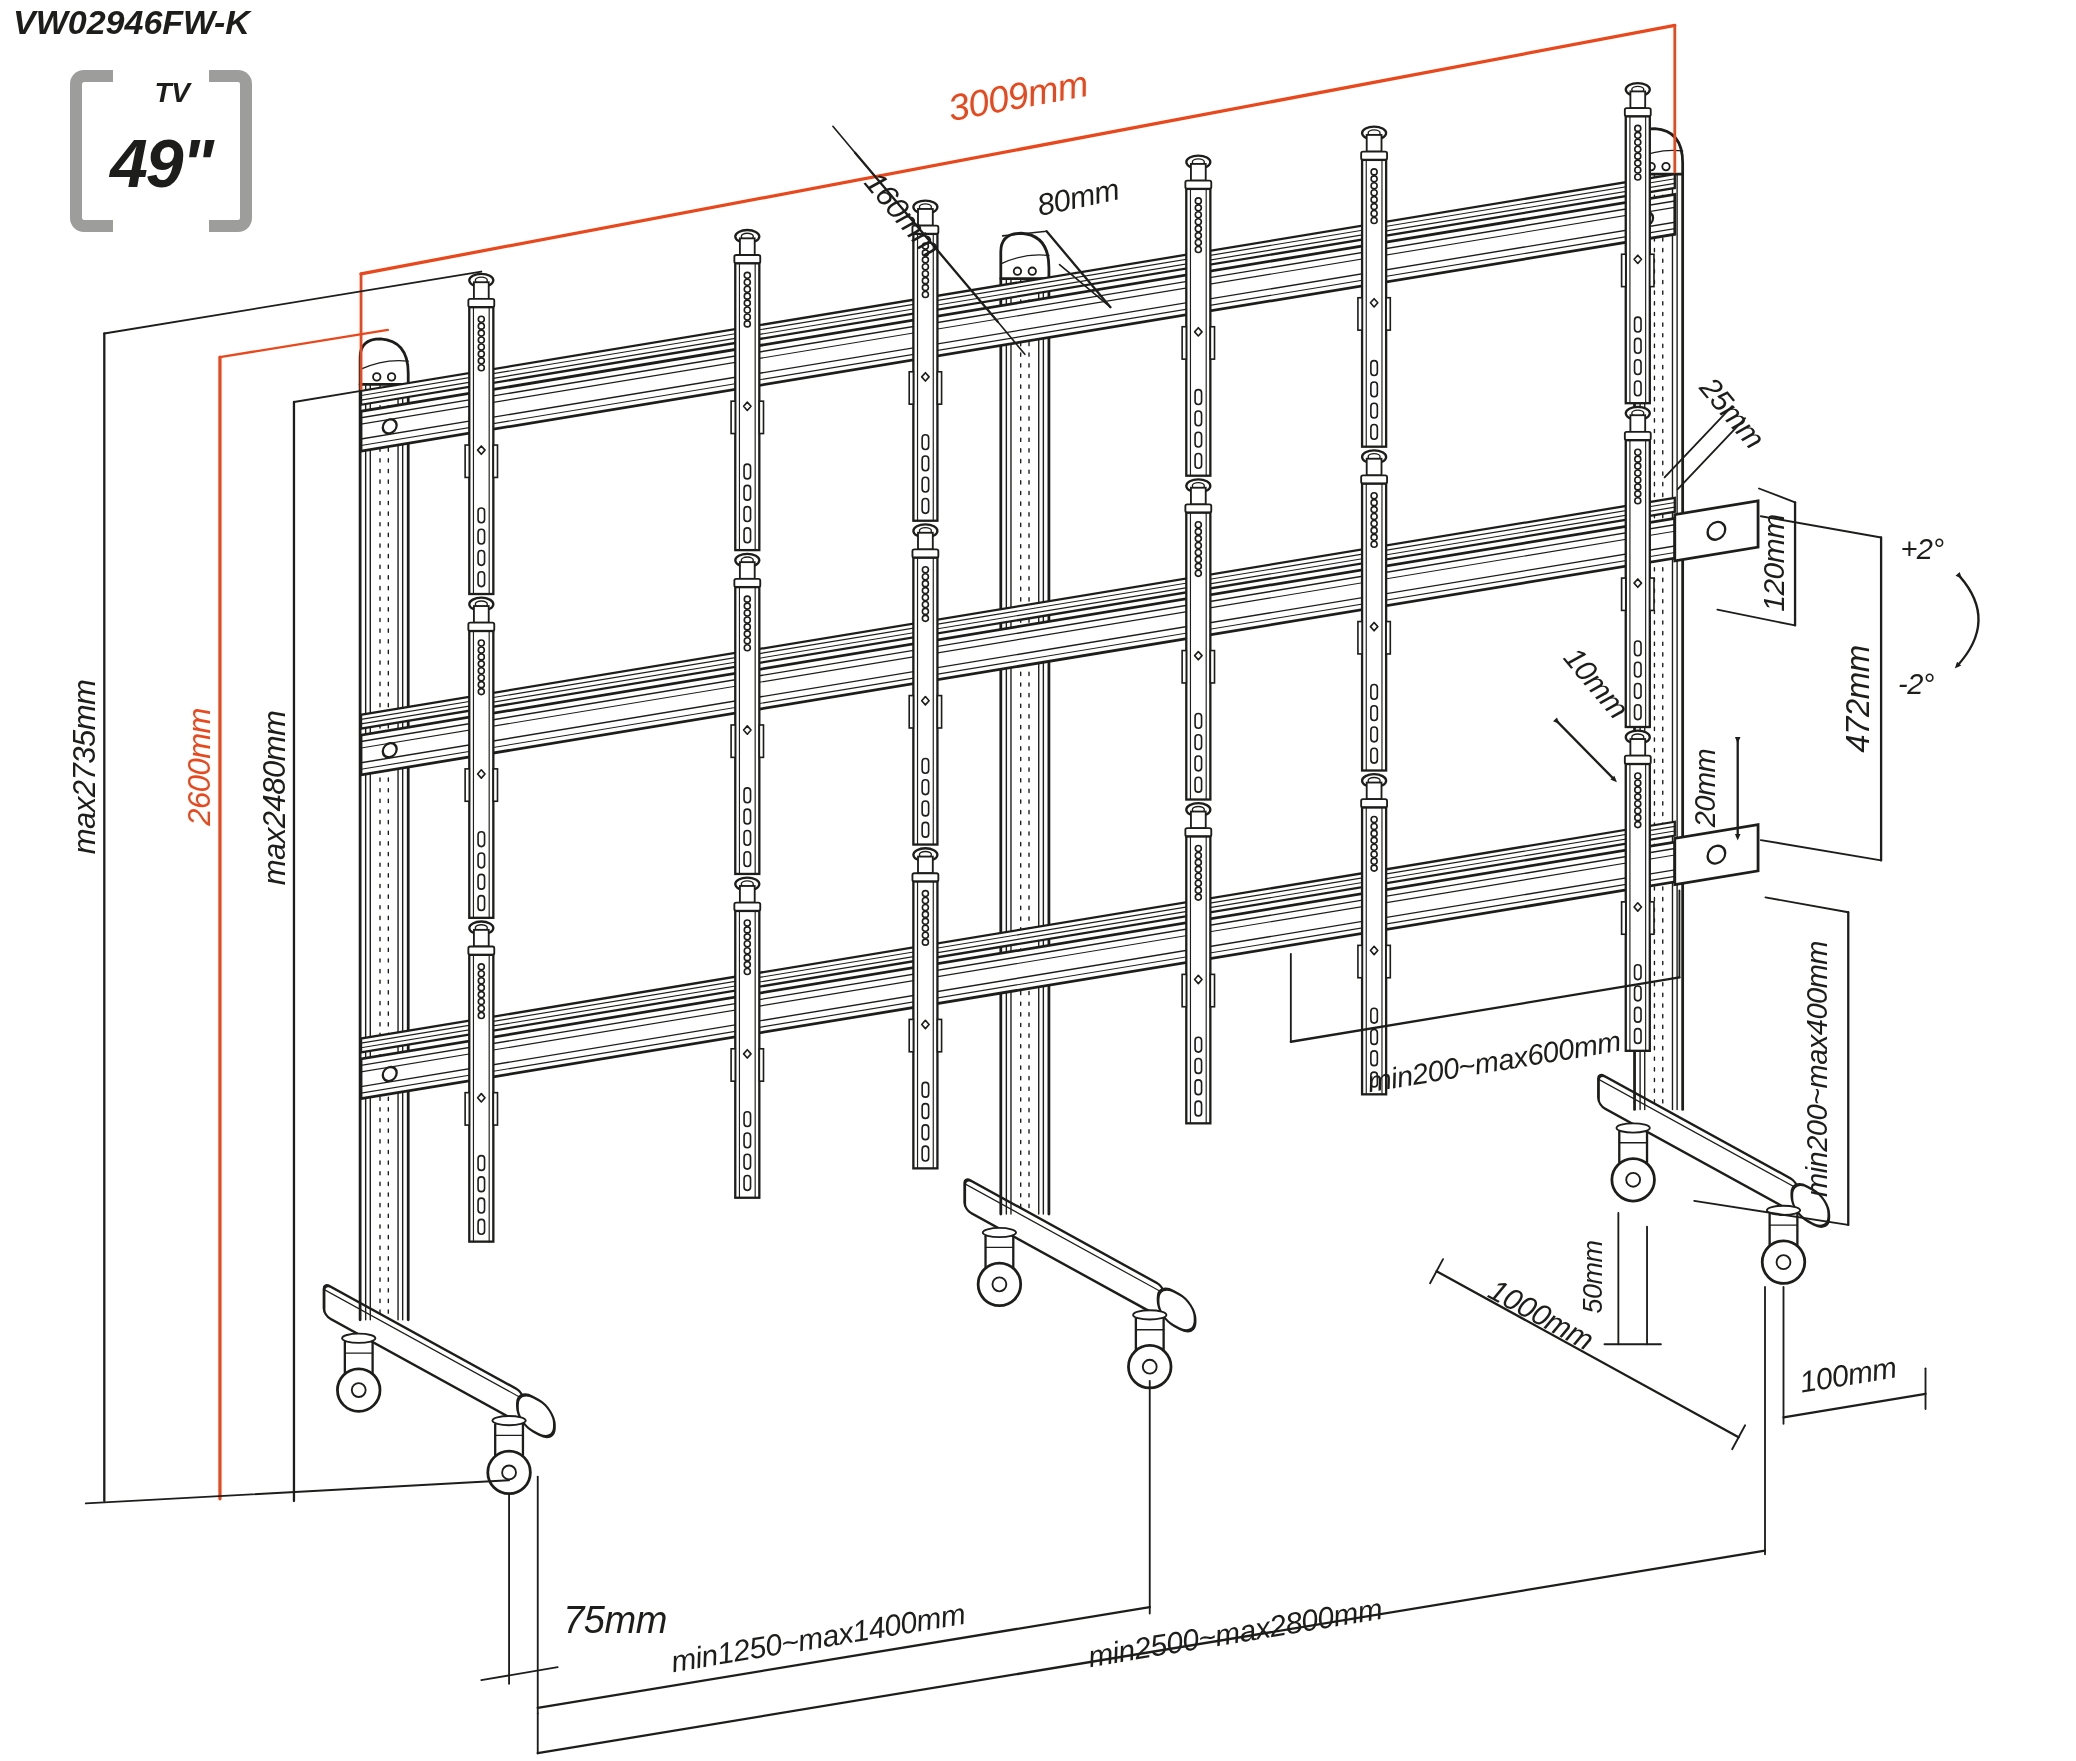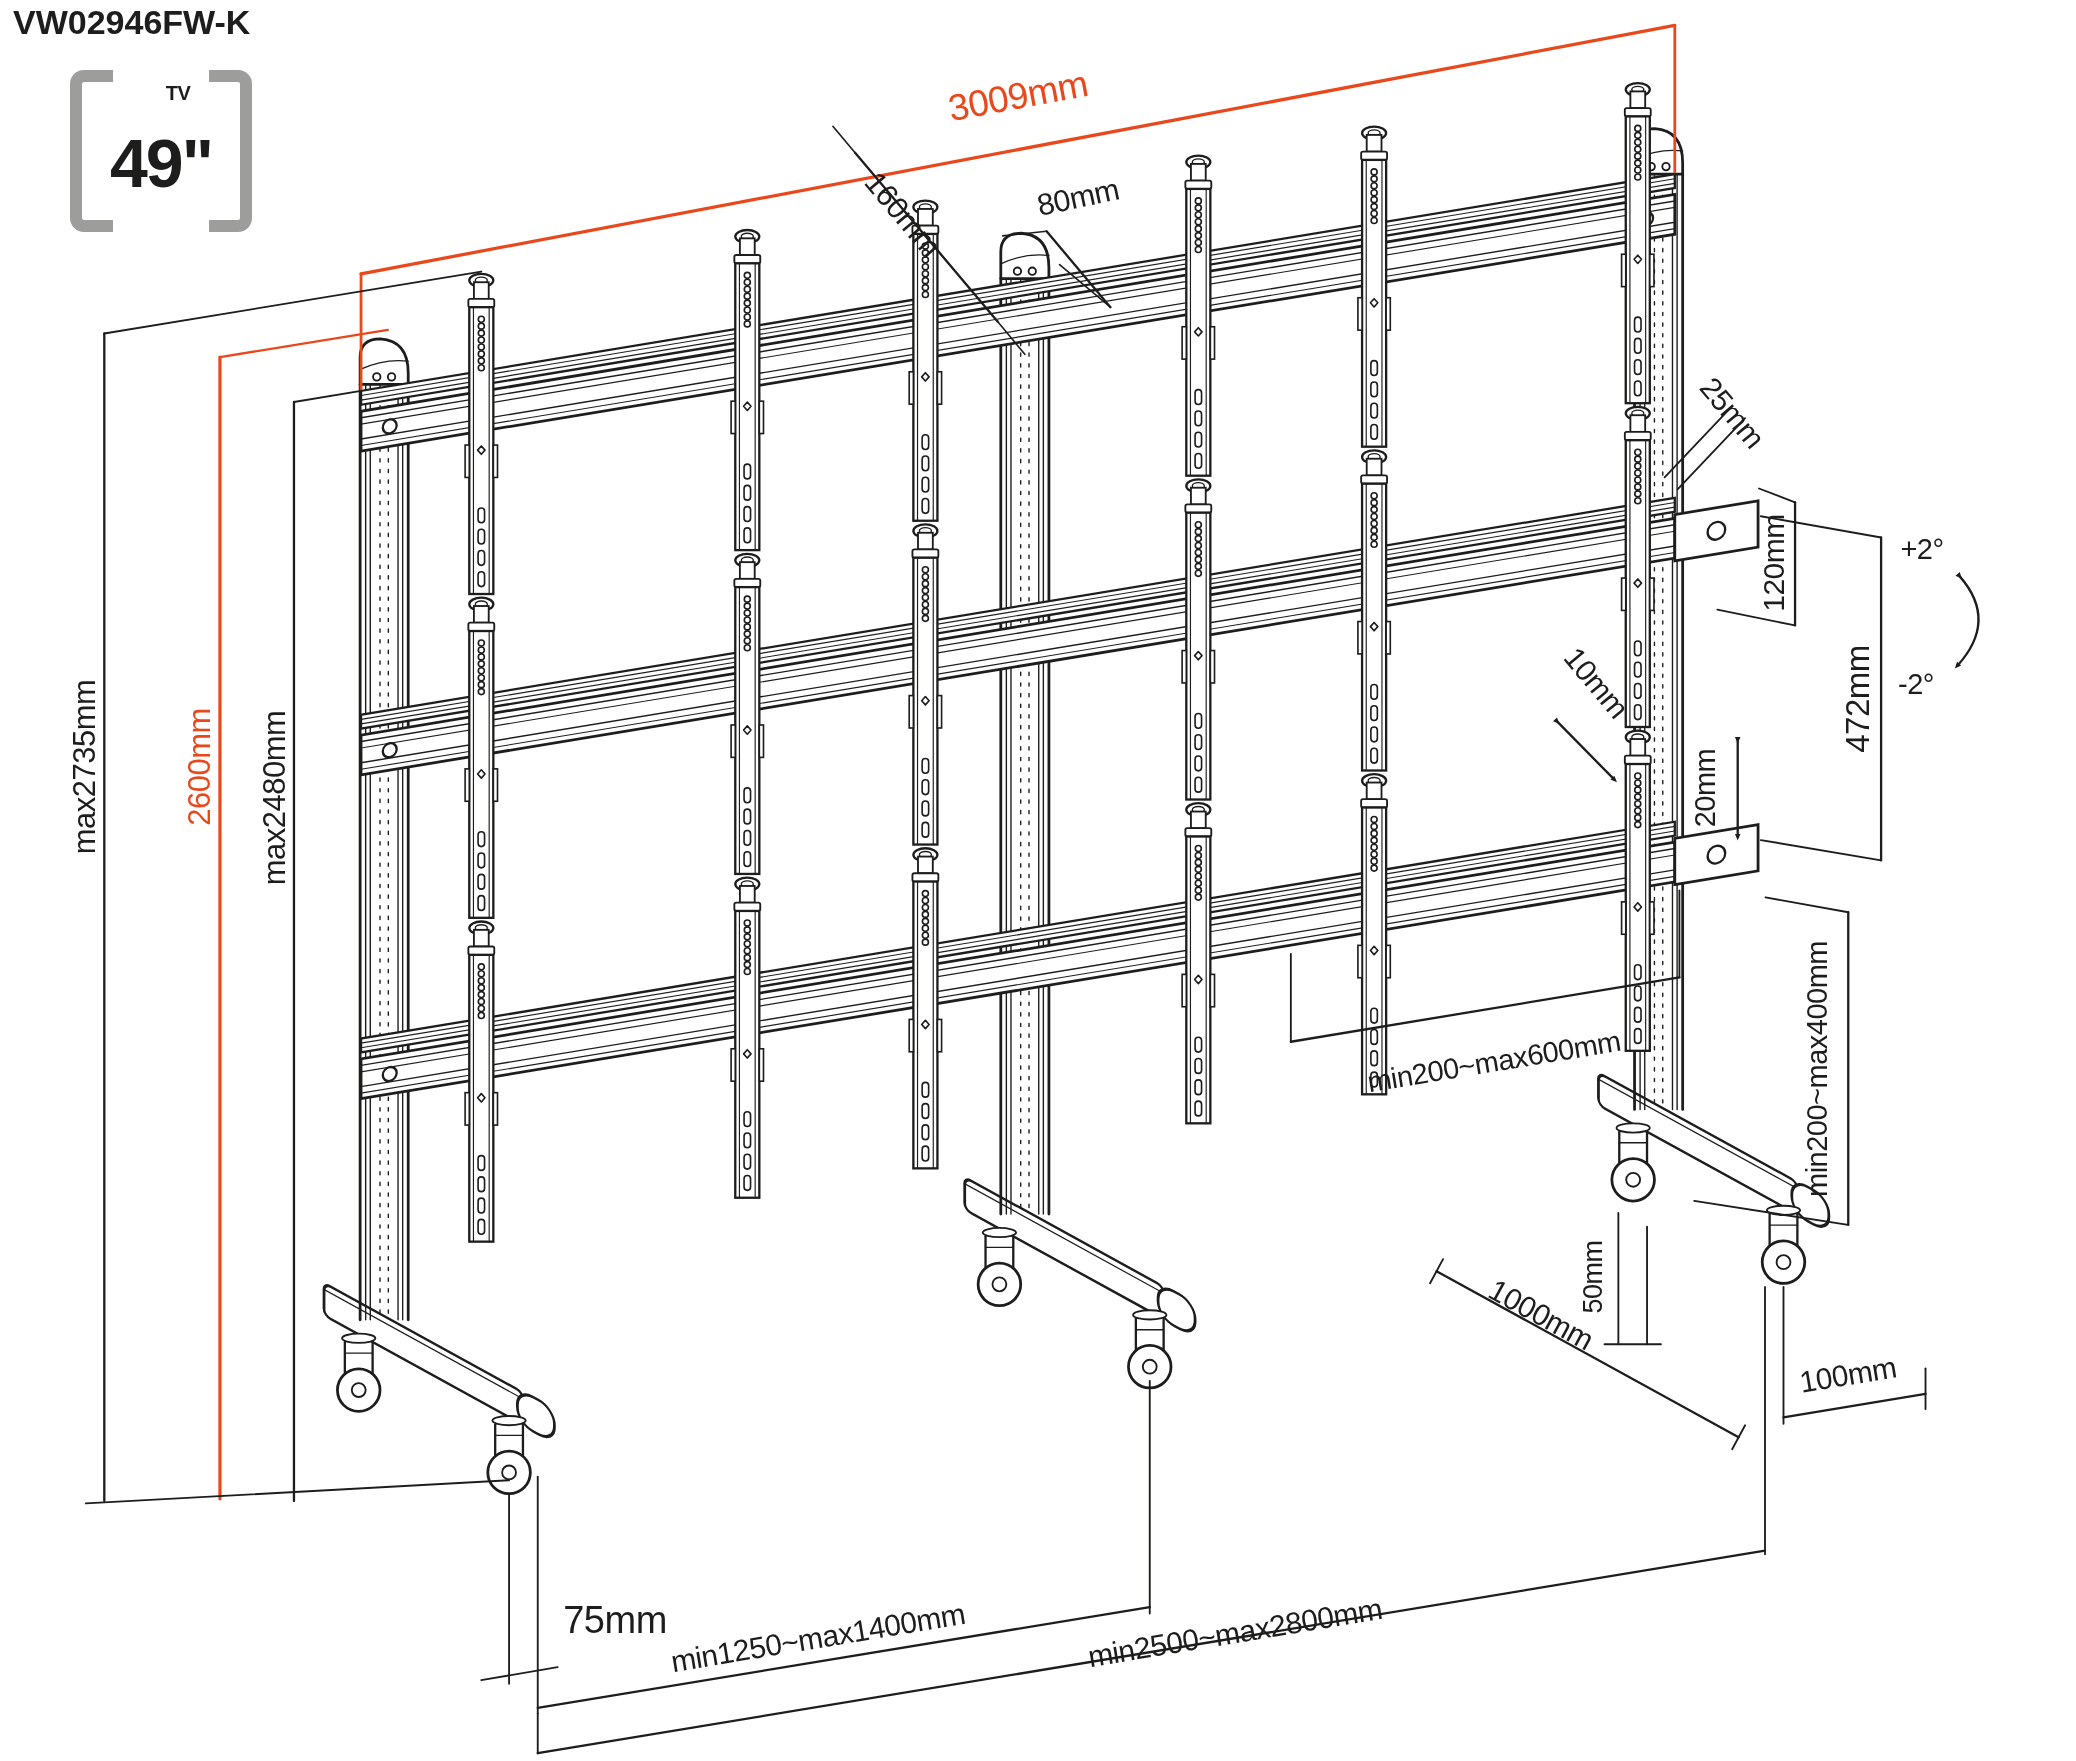--- a/index.html
+++ b/index.html
@@ -1,17 +1,17 @@
 <!DOCTYPE html>
 <html style="font-size:7.4px"><head>
 <meta charset="utf-8">
 <style>
   html,body{margin:0;padding:0;background:#fff;}
   #stage{position:relative;width:2070px;height:1762px;background:#fff;overflow:hidden;
-         font-family:"Liberation Sans",sans-serif;}
+         font-family:"Liberation Sans",sans-serif;font-style:italic;}
   svg{position:absolute;left:0;top:0;}
   .lbl{position:absolute;color:#1d1d1b;white-space:nowrap;line-height:1;
        transform:translate(-50%,-50%);letter-spacing:-0.5px;}
   .orange{color:#e8481c;}
   .bold{font-weight:bold;}
   #model{transform:none;letter-spacing:0;}
   .bracket{position:absolute;width:30.5px;height:138px;border:12px solid #9d9d9c;}
   #bracketL{left:70px;top:70px;border-right:none;border-radius:14px 0 0 14px;}
   #bracketR{left:209px;top:70px;border-left:none;border-radius:0 14px 14px 0;}
 </style>
@@ -652,21 +652,21 @@
         <line x1="1162" y1="3790" x2="3815" y2="3352" stroke="#1d1d1b" stroke-width="5" stroke-linecap="round"></line>
         <line x1="3815" y1="2782" x2="3815" y2="3360" stroke="#1d1d1b" stroke-width="4" stroke-linecap="round"></line>
         <line x1="1162" y1="3704" x2="1162" y2="3790" stroke="#1d1d1b" stroke-width="4" stroke-linecap="round"></line>
       </g>
     </svg>
 
   <div id="model" class="lbl bold" style="left:13px;top:4.6px;font-size:34px;">VW02946FW-K</div>
 
   <div id="bracketL" class="bracket"></div>
   <div id="bracketR" class="bracket"></div>
-  <div class="lbl bold" style="left:178px;top:93px;font-size:20px;">TV</div>
+  <div class="lbl bold" style="left:172px;top:93px;font-size:28px;">TV</div>
   <div class="lbl bold" style="left:161px;top:163px;font-size:68px;letter-spacing:-1.9px;">49"</div>
 
   <div class="lbl orange" style="left:1018px;top:96px;font-size:37px;transform:translate(-50%,-50%) rotate(-10.5deg);">3009mm</div>
   <div class="lbl" style="left:903px;top:214px;font-size:30.5px;transform:translate(-50%,-50%) rotate(50deg);">160mm</div>
   <div class="lbl" style="left:1078px;top:197px;font-size:30.5px;transform:translate(-50%,-50%) rotate(-12deg);">80mm</div>
   <div class="lbl" style="left:1732px;top:413px;font-size:30px;transform:translate(-50%,-50%) rotate(50deg);">25mm</div>
   <div class="lbl" style="left:1774px;top:563px;font-size:30px;transform:translate(-50%,-50%) rotate(-90deg);">120mm</div>
   <div class="lbl" style="left:1596px;top:683px;font-size:30px;transform:translate(-50%,-50%) rotate(50deg);">10mm</div>
   <div class="lbl" style="left:1705px;top:788px;font-size:29px;transform:translate(-50%,-50%) rotate(-90deg);">20mm</div>
   <div class="lbl" style="left:1857px;top:699px;font-size:33px;transform:translate(-50%,-50%) rotate(-90deg);">472mm</div>

